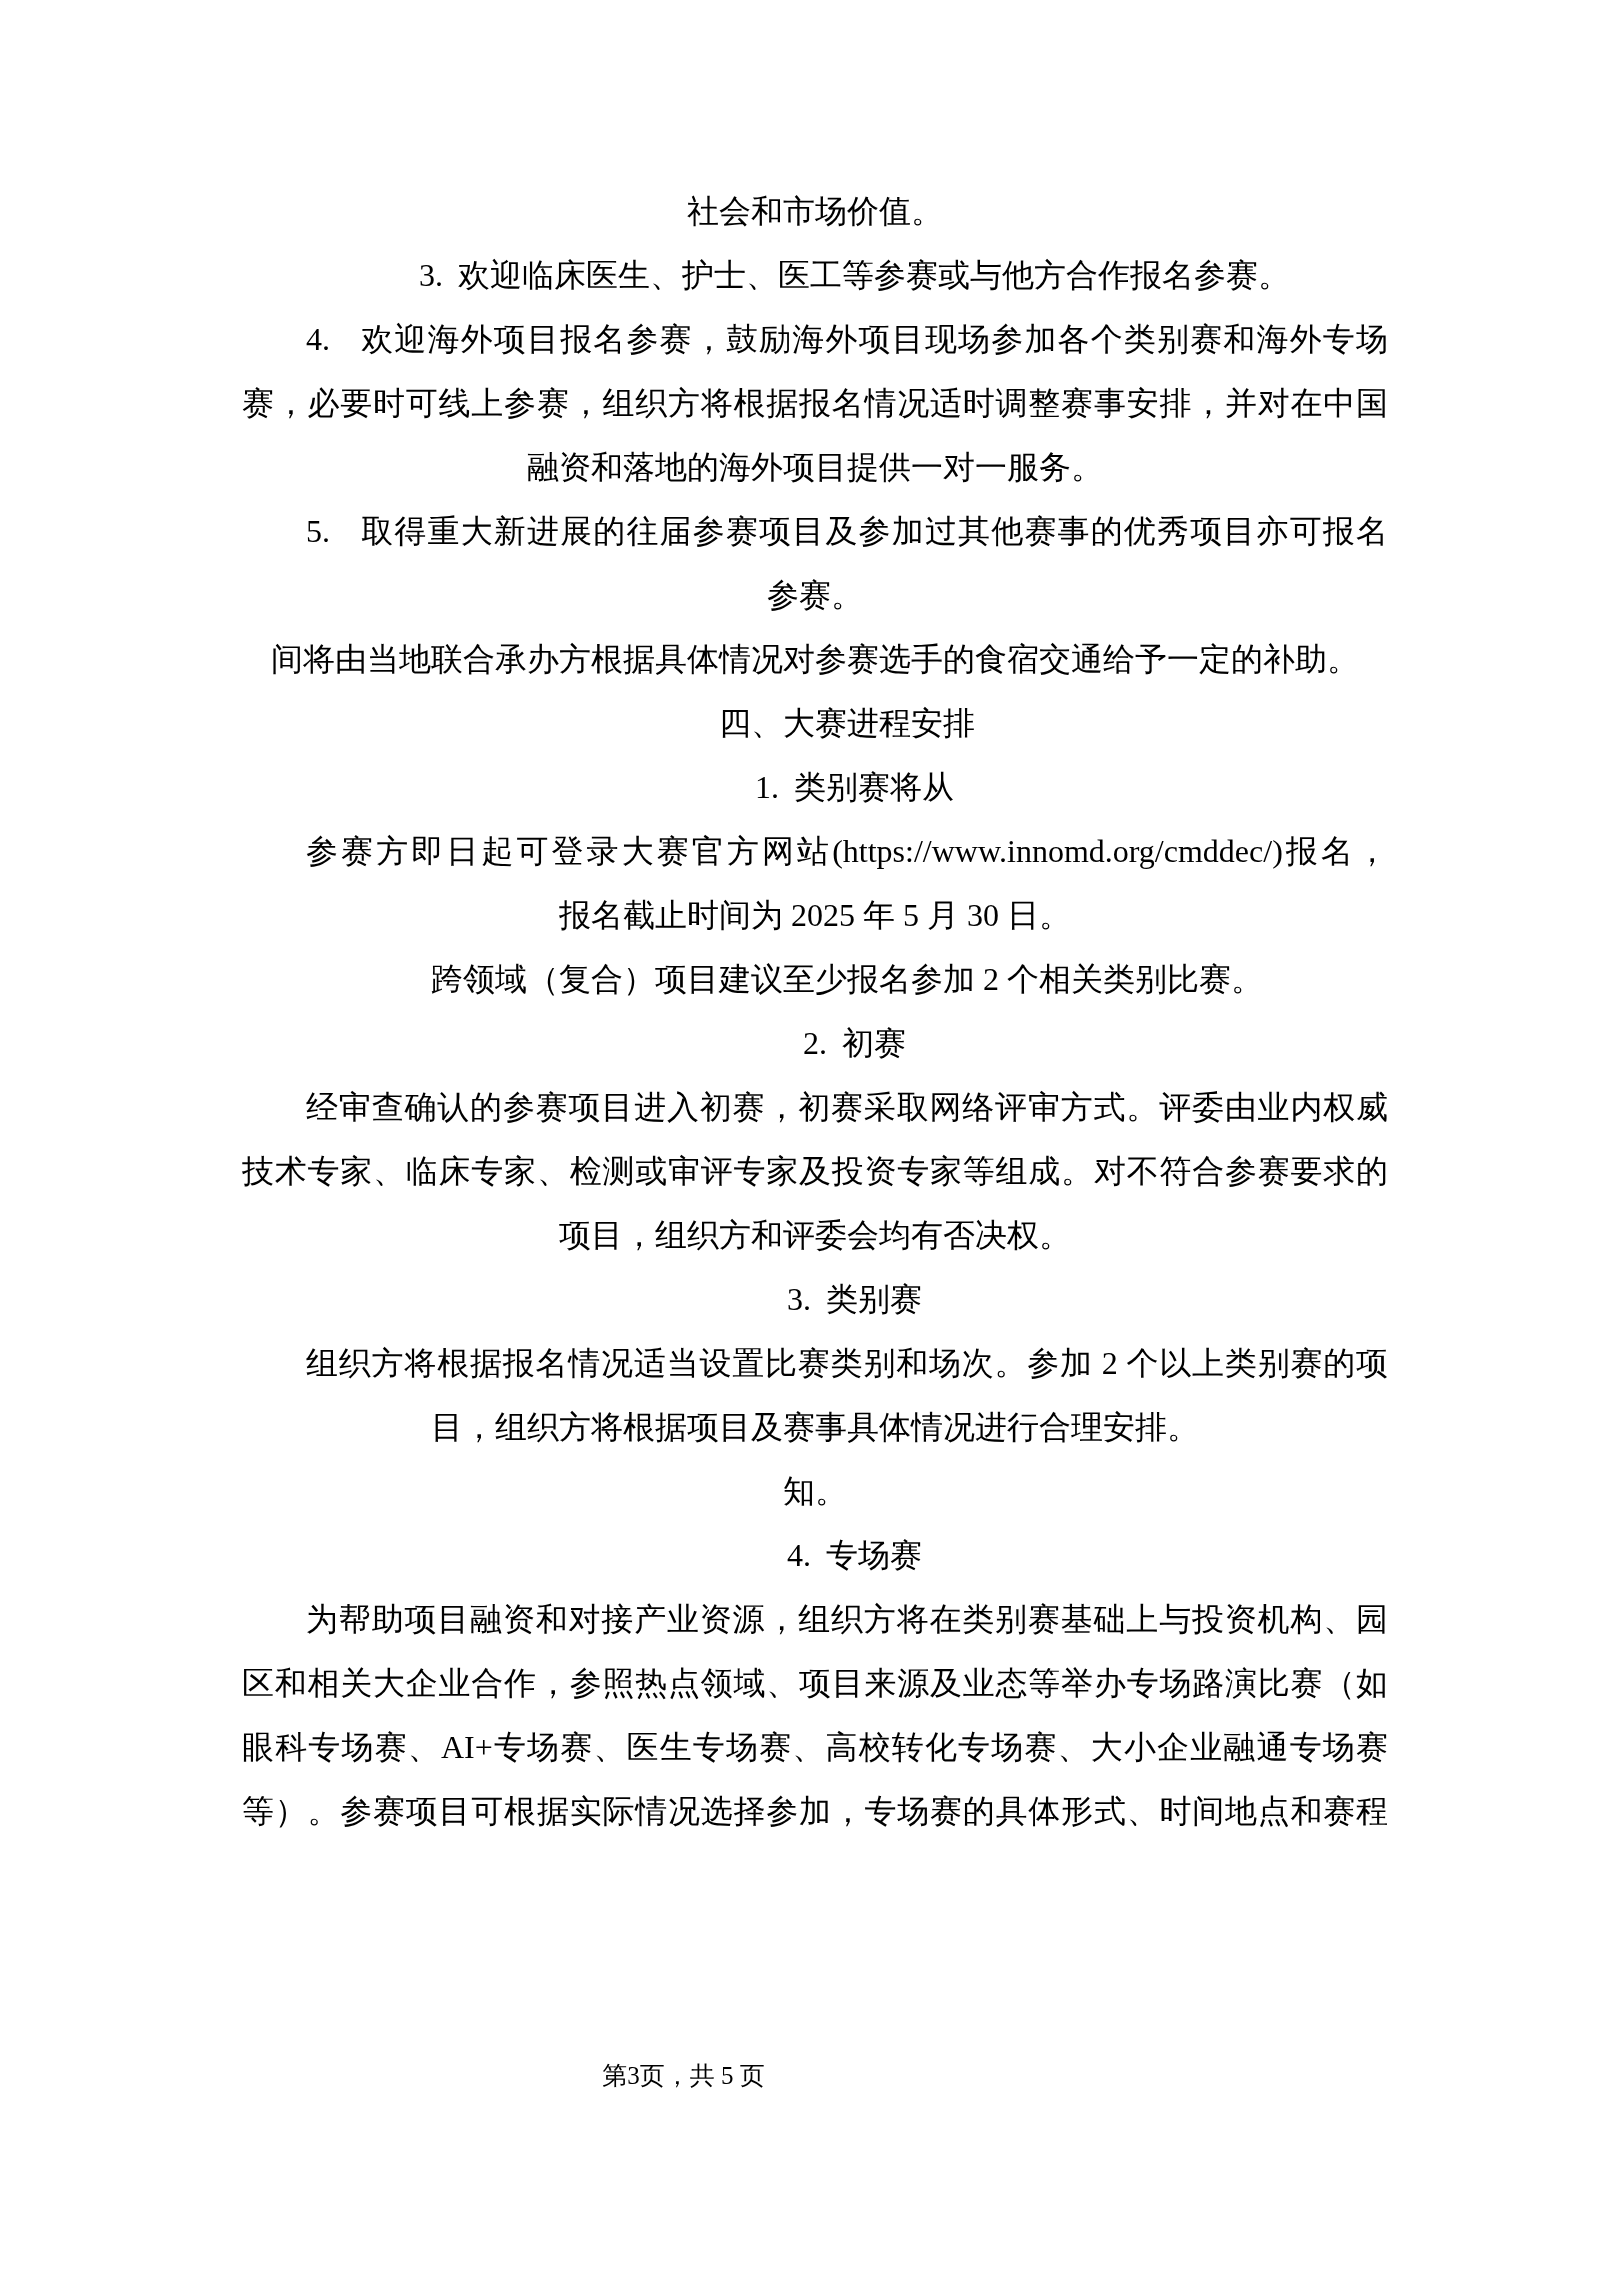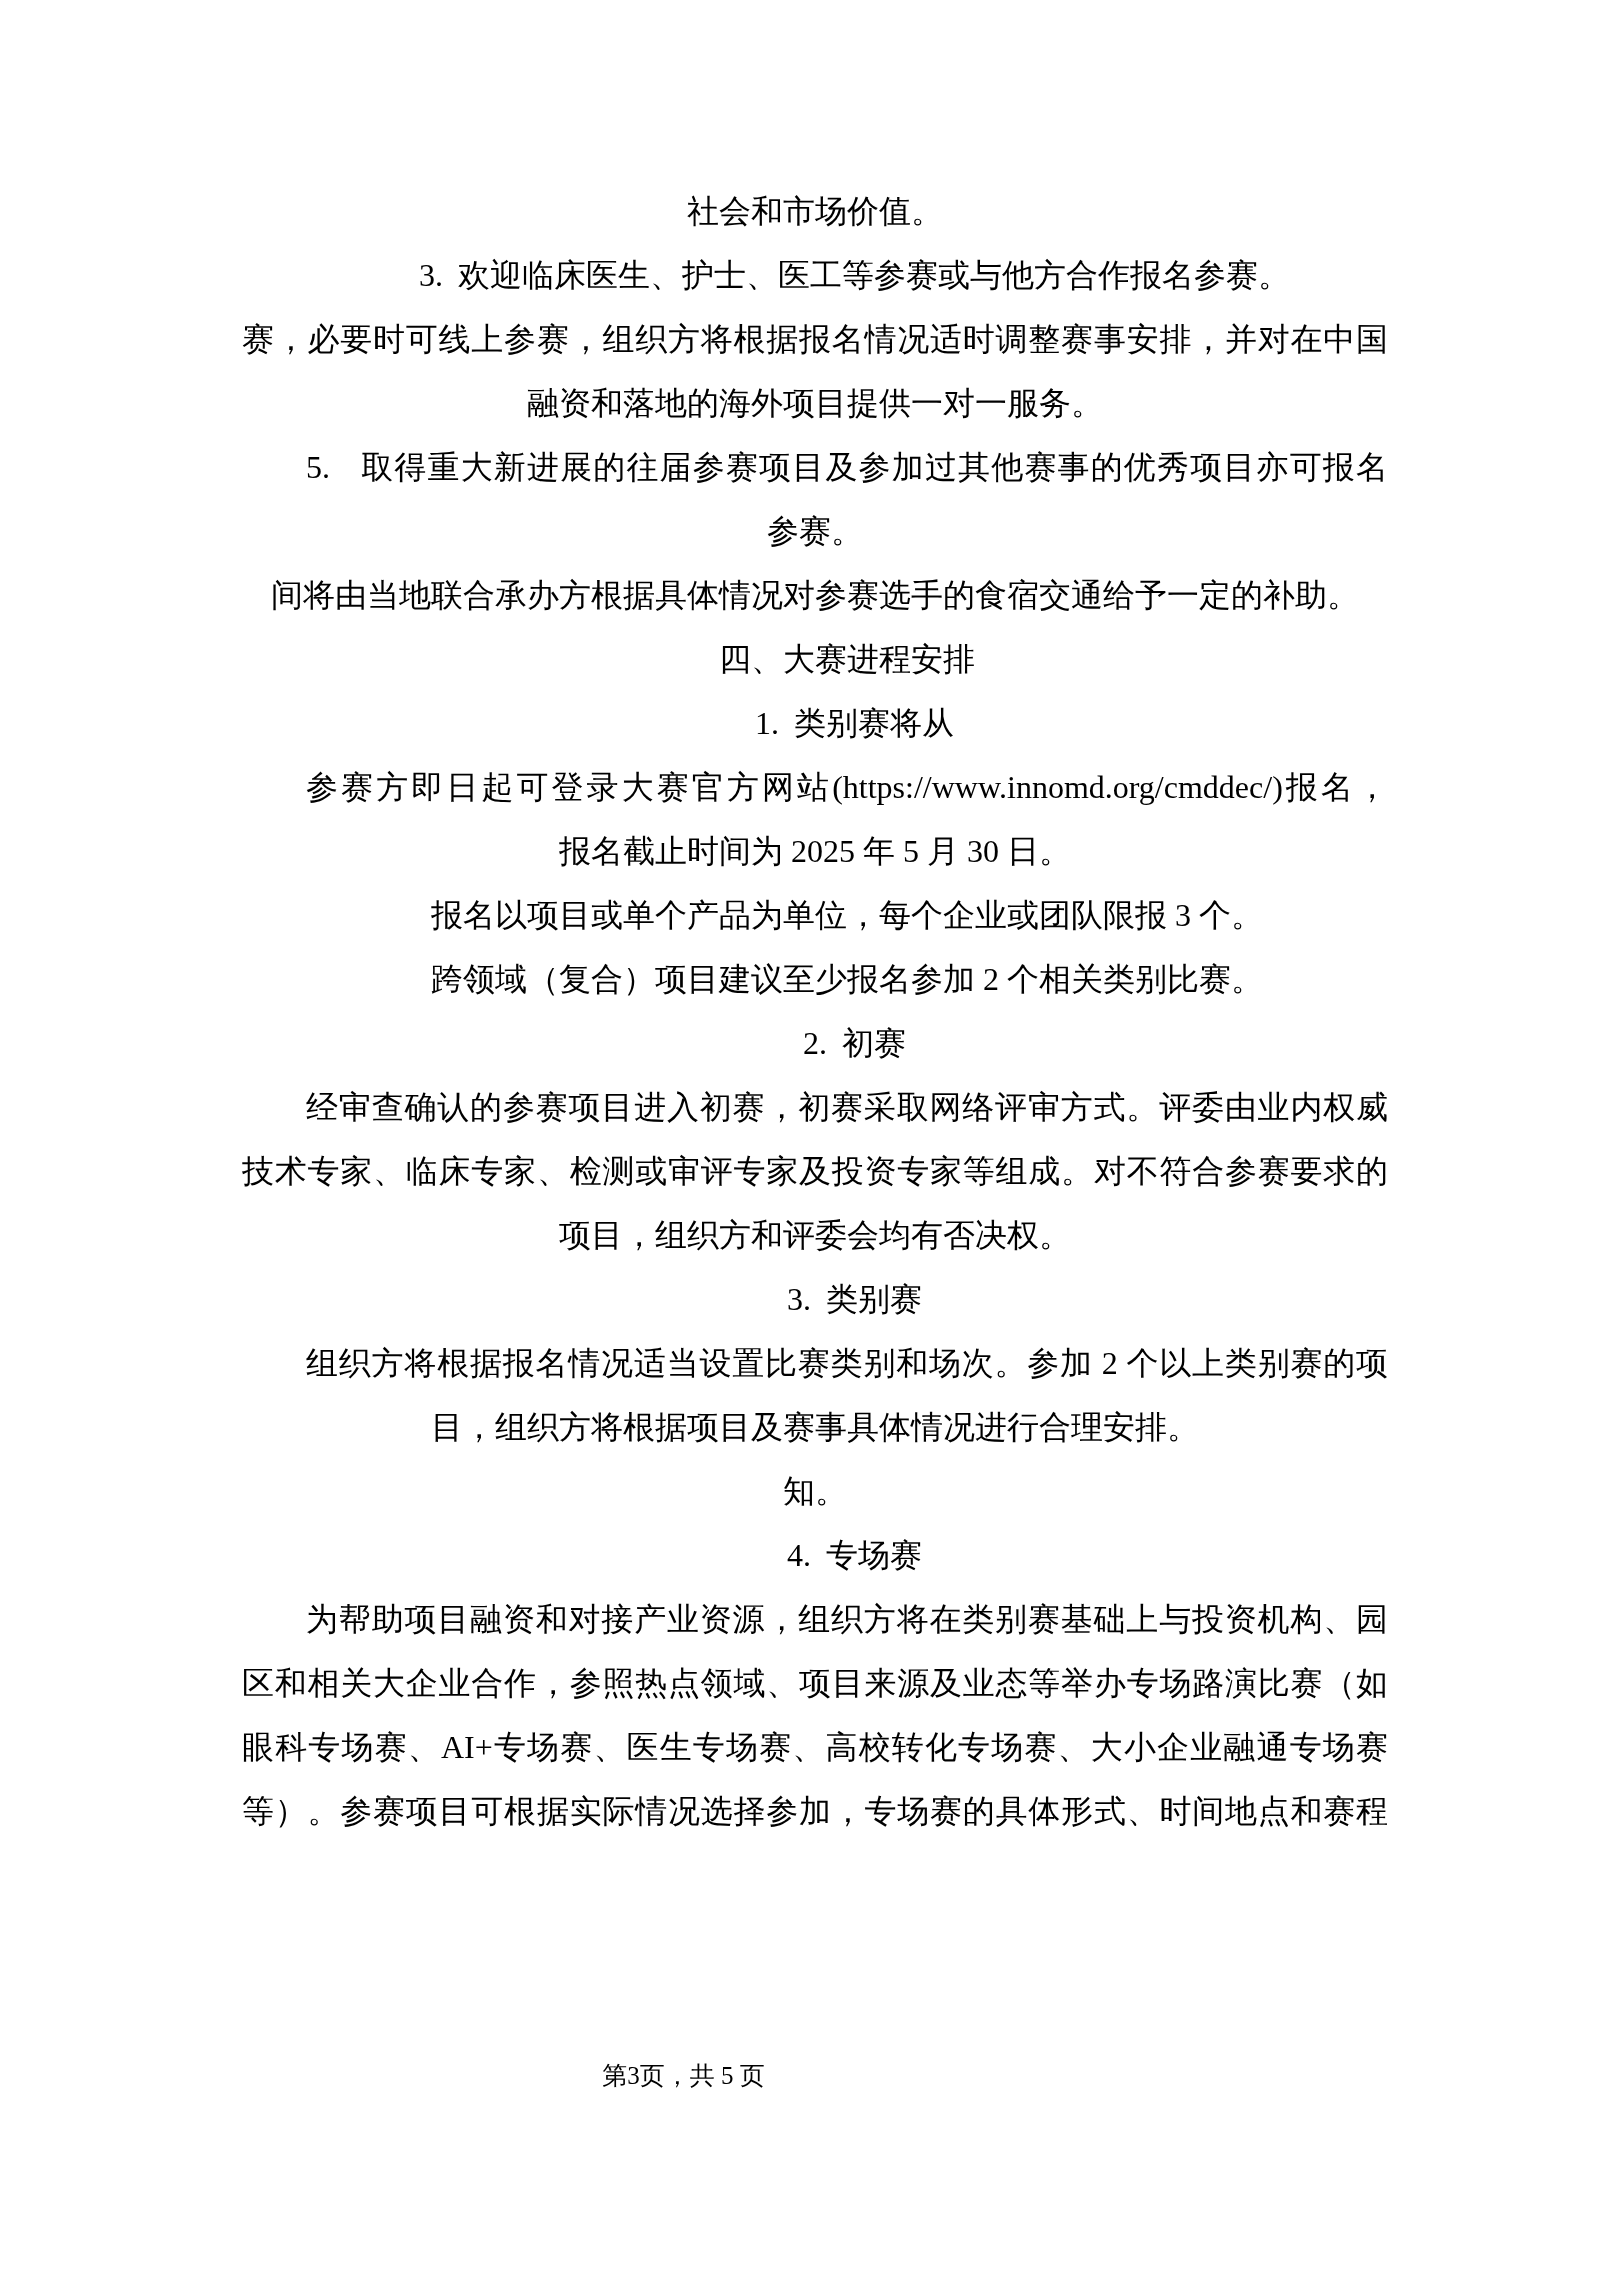--- a/index.html
+++ b/index.html
@@ -53,30 +53,30 @@
     line-height: 29px;
   }
 </style>
 </head>
 <body>
 
 <div class="page">
   <div class="content">
       <div class="line"><span>社会和市场价值。</span></div>
       <div class="line indent"><span class="num">3.</span><span>欢迎临床医生、护士、医工等参赛或与他方合作报名参赛。</span></div>
+      <div class="line indent fill"><span class="num">4.</span><span>欢迎海外项目报名参赛，鼓励海外项目现场参加各个类别赛和海外专场</span></div>
       <div class="line fill"><span>赛，必要时可线上参赛，组织方将根据报名情况适时调整赛事安排，并对在中国</span></div>
       <div class="line"><span>融资和落地的海外项目提供一对一服务。</span></div>
       <div class="line indent fill"><span class="num">5.</span><span>取得重大新进展的往届参赛项目及参加过其他赛事的优秀项目亦可报名</span></div>
       <div class="line"><span>参赛。</span></div>
       <div class="line"><span>间将由当地联合承办方根据具体情况对参赛选手的食宿交通给予一定的补助。</span></div>
       <div class="line indent bold"><span>四、大赛进程安排</span></div>
       <div class="line indent"><span class="num">1.</span><span>类别赛将从</span></div>
       <div class="line indent fill"><span>参赛方即日起可登录大赛官方网站(</span><span>https://www.innomd.org/cmddec/</span><span>)报名，</span></div>
       <div class="line"><span>报名截止时间为 </span><span class="bold">2025 年 5 月 30 日</span><span>。</span></div>
-      <div class="line indent"><span>报名以项目或单个产品为单位，每个企业或团队限报 3 个。</span></div>
       <div class="line indent"><span>跨领域（复合）项目建议至少报名参加 2 个相关类别比赛。</span></div>
       <div class="line indent"><span class="num">2.</span><span>初赛</span></div>
       <div class="line indent fill"><span>经审查确认的参赛项目进入初赛，初赛采取网络评审方式。评委由业内权威</span></div>
       <div class="line fill"><span>技术专家、临床专家、检测或审评专家及投资专家等组成。对不符合参赛要求的</span></div>
       <div class="line"><span>项目，组织方和评委会均有否决权。</span></div>
       <div class="line indent"><span class="num">3.</span><span>类别赛</span></div>
       <div class="line indent fill"><span>组织方将根据报名情况适当设置比赛类别和场次。参加 2 个以上类别赛的项</span></div>
       <div class="line"><span>目，组织方将根据项目及赛事具体情况进行合理安排。</span></div>
       <div class="line"><span>知。</span></div>
       <div class="line indent"><span class="num">4.</span><span>专场赛</span></div>

